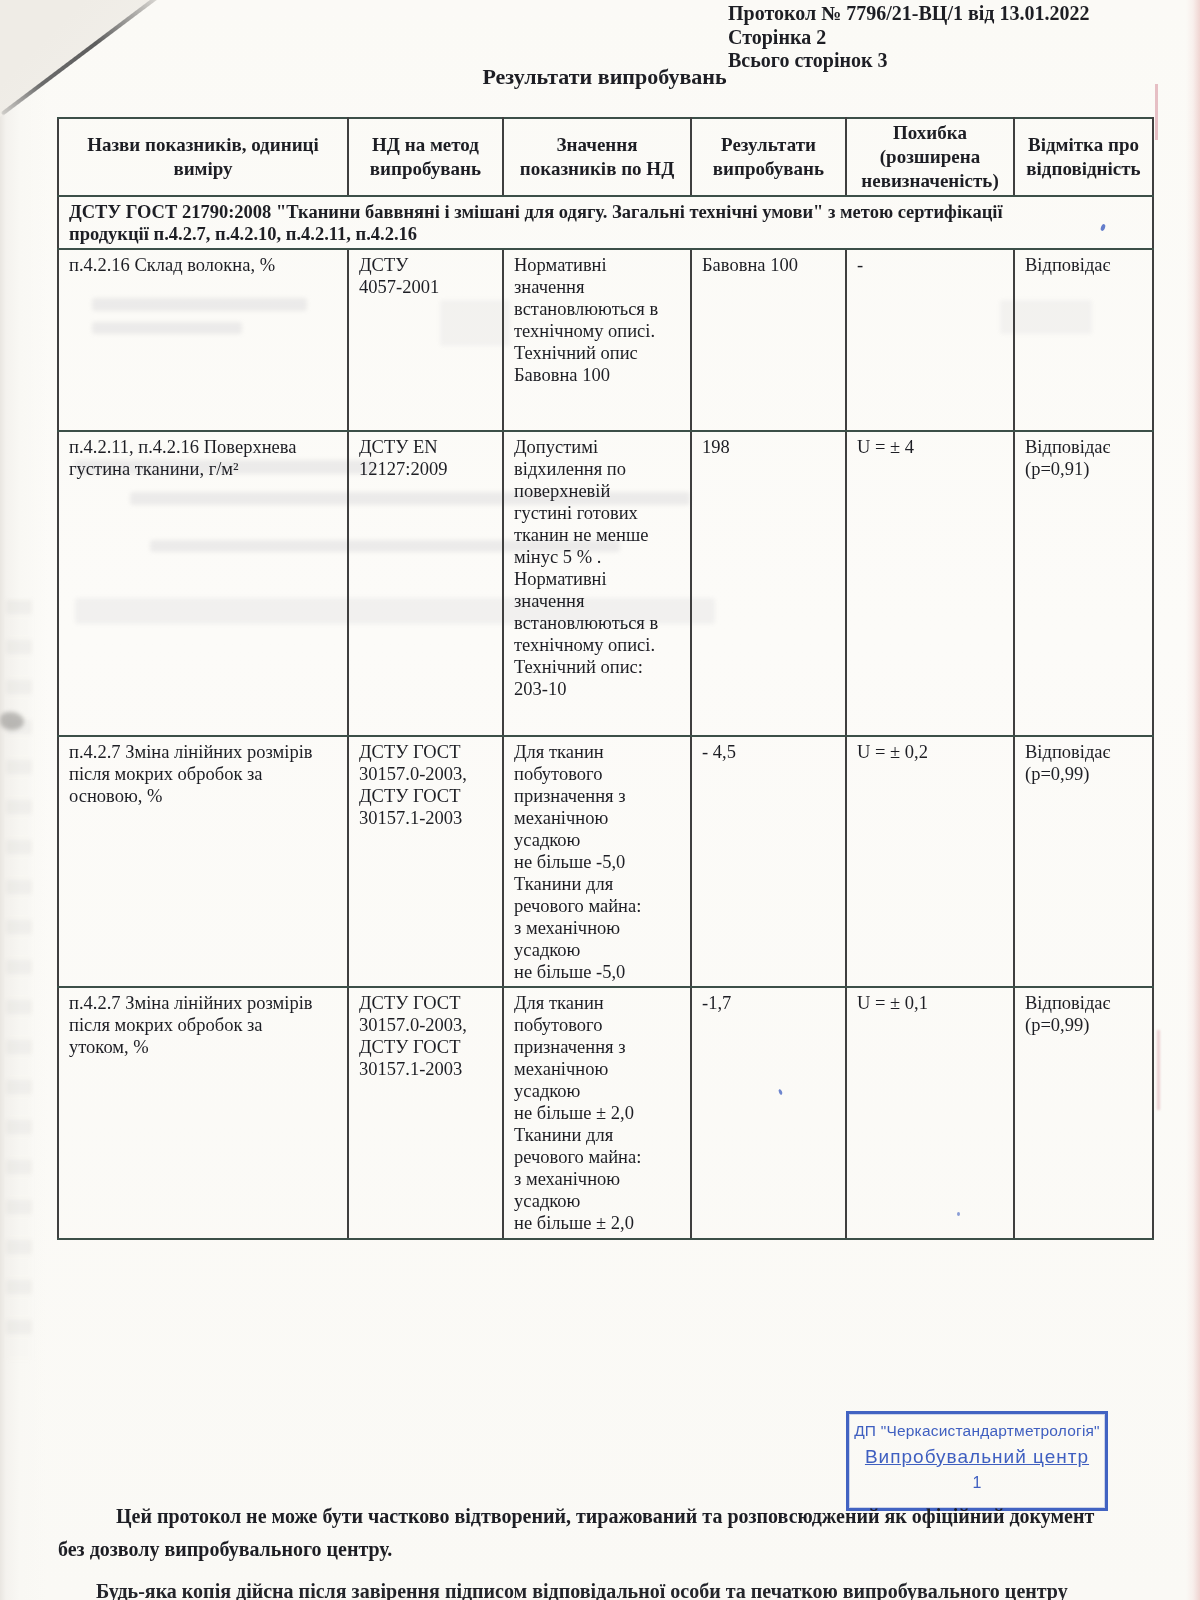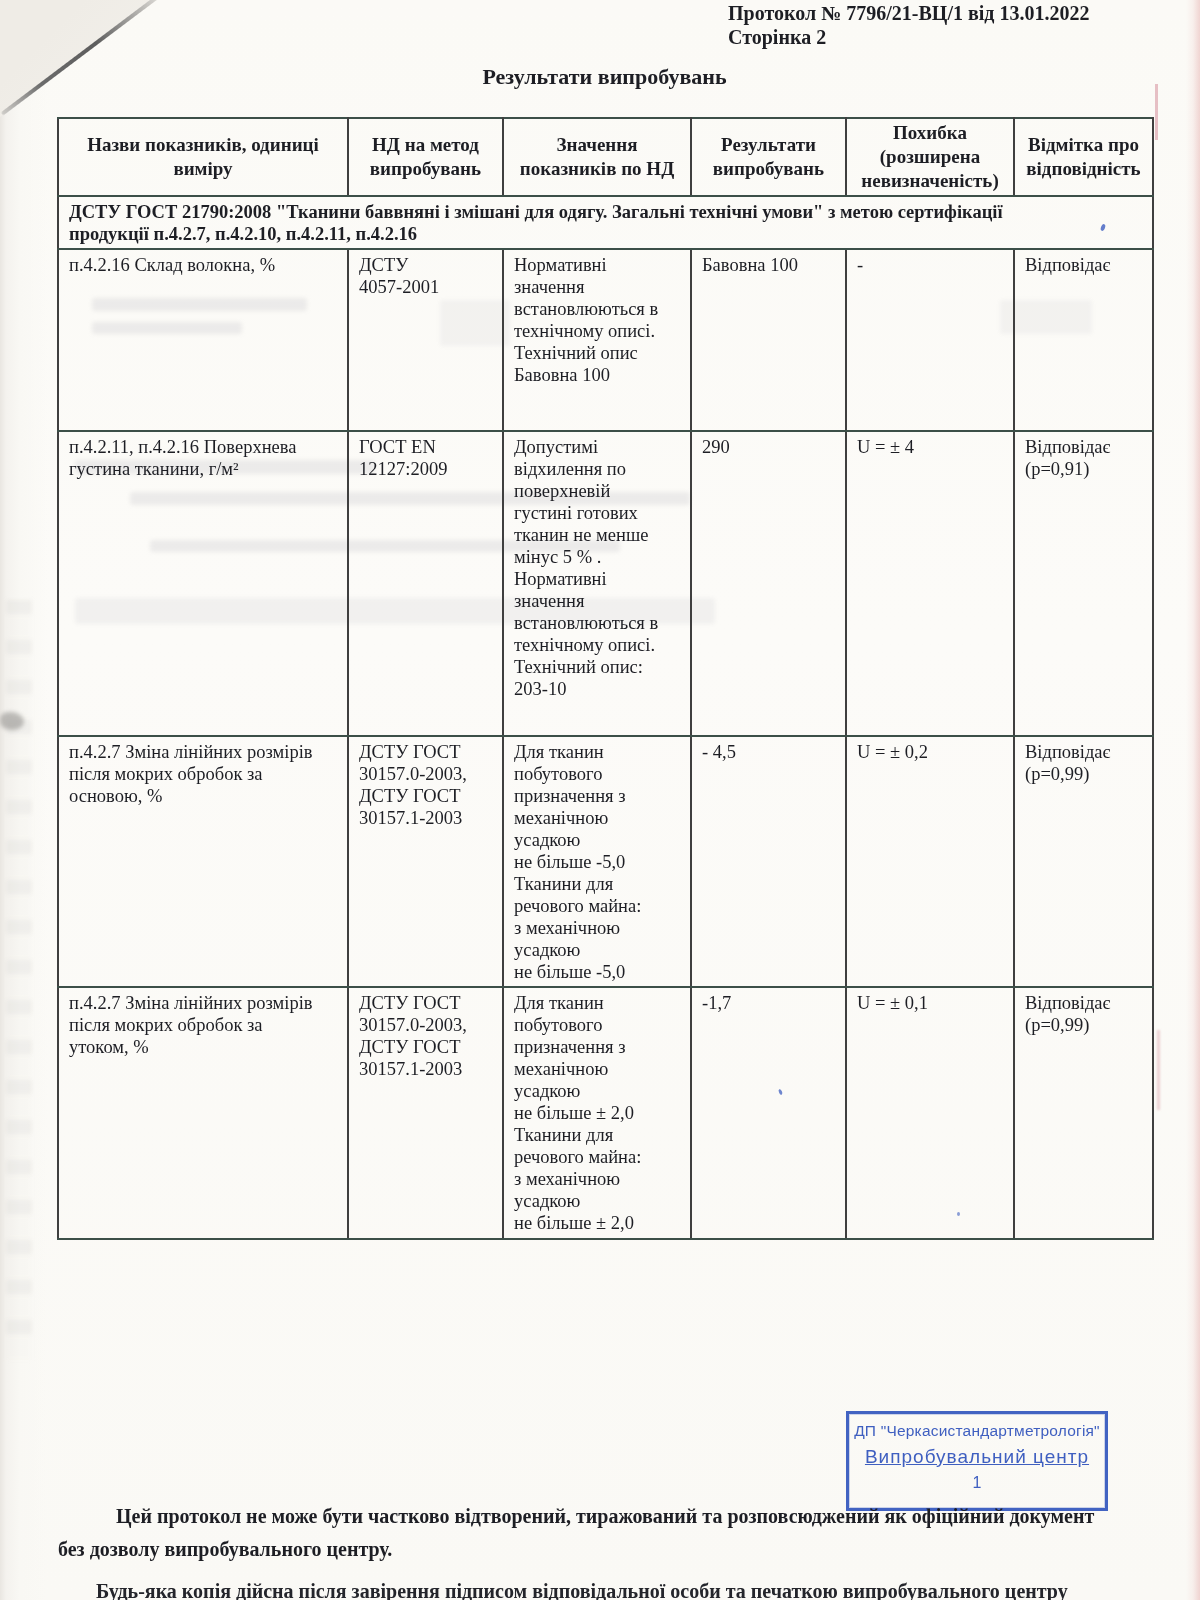--- a/index.html
+++ b/index.html
@@ -108,20 +108,21 @@
 <div class="ghost g6"></div>
 <div class="ghost g7"></div>
 <div class="ghost g8"></div>
 <div class="blue-speck speck-a"></div>
 <div class="blue-speck speck-b"></div>
 <div class="blue-speck speck-c"></div>
 
 <div class="doc-header">
   <div>Протокол № 7796/21-ВЦ/1 від 13.01.2022</div>
   <div>Сторінка 2</div>
+  <div>Всього сторінок 3</div>
 </div>
 
 <div class="page-title">Результати випробувань</div>
 
 <table class="results">
   <colgroup>
     <col style="width:290px">
       <col style="width:155px">
       <col style="width:188px">
     <col style="width:155px">
@@ -158,35 +159,35 @@
 технічному описі.
 Технічний опис
 Бавовна 100</td>
       <td>Бавовна  100</td>
       <td class="center">-</td>
       <td>Відповідає</td>
     </tr>
     <tr style="height:305px">
       <td>п.4.2.11, п.4.2.16 Поверхнева
 густина тканини, г/м²</td>
-      <td>ГОСТ EN
+      <td>ДСТУ EN
 12127:2009</td>
       <td>Допустимі
 відхилення  по
 поверхневій
 густині готових
 тканин не менше
 мінус 5 % .
 Нормативні
 значення
 встановлюються в
 технічному описі.
 Технічний опис:
 203-10</td>
-      <td>290</td>
+      <td>198</td>
       <td>U = ± 4</td>
       <td>Відповідає
 (p=0,91)</td>
     </tr>
     <tr style="height:247px">
       <td>п.4.2.7 Зміна лінійних розмірів
 після мокрих обробок за
 основою, %</td>
       <td>ДСТУ ГОСТ
 30157.0-2003,

